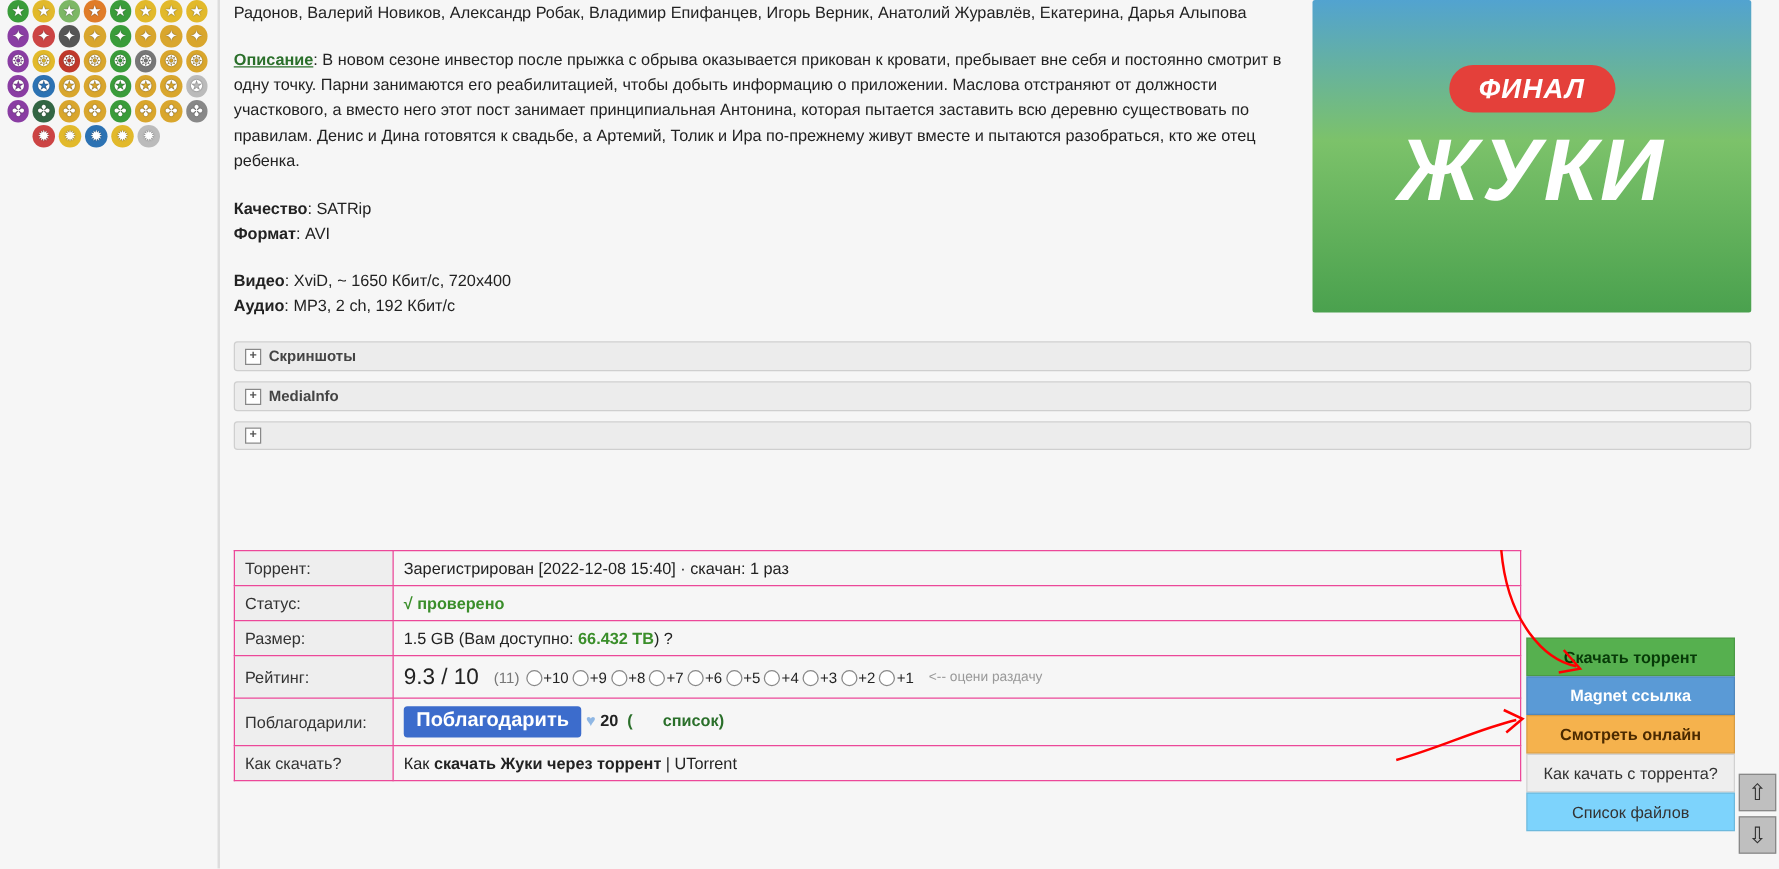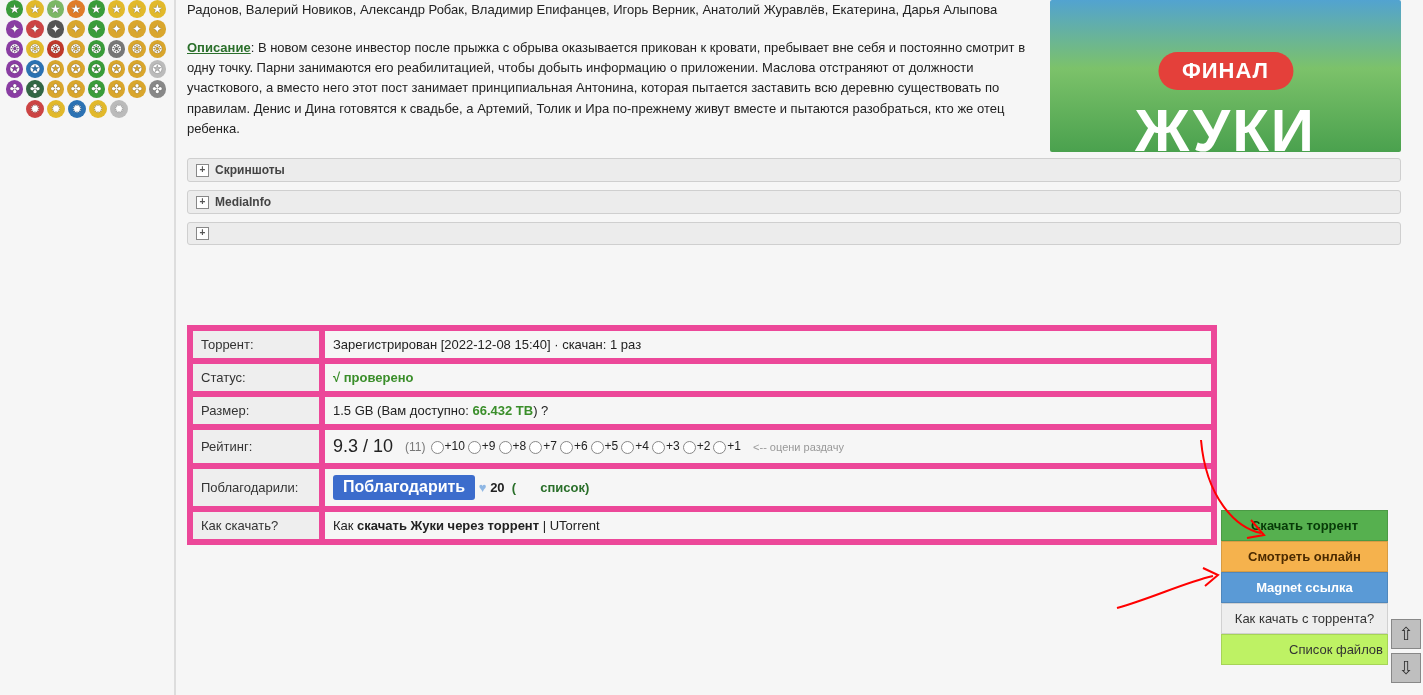--- a/index.html
+++ b/index.html
@@ -9,38 +9,38 @@
   .sidebar-badges { position:absolute; left:6px; top:0px; width:160px; }
   .badge-row { display:flex; gap:3px; margin-bottom:2px; }
   .badge { width:18px; height:18px; border-radius:50%; display:flex; align-items:center; justify-content:center; font-size:12px; color:#fff; text-shadow:0 0 1px #333; }
 
   
   .content { position:absolute; left:187px; top:0px; right:22px; }
   .content p { margin:0 0 6px 0; line-height:1.55; }
   .strong { font-weight:bold; }
   .desc-label { font-weight:bold; color:#2a6f2a; text-decoration:underline; }
 
-  .poster { float:right; width:351px; height:152px; border-radius:2px;
-            background: linear-gradient(180deg,#52a3d0 0%,#7cc26a 45%,#4aa14e 100%); position:relative; overflow:hidden; }
+  .poster { float:right; width:351px; height:250px; border-radius:2px;
+            background: linear-gradient(180deg,#52a3d0 0%,#7cc26a 45%,#4aa14e 100%); position:relative; overflow:hidden;font-style:italic; }
   .poster .final-pill { position:absolute; left:50%; top:52px; transform:translateX(-50%);
     background:#e4403a; color:#fff; font-weight:bold; font-size:22px; padding:6px 24px; border-radius:22px; letter-spacing:1px; }
   .poster .title { position:absolute; left:0; right:0; top:96px; text-align:center;
-    color:#fff; font-weight:900; font-size:60px; letter-spacing:2px; }
+    color:#fff; font-weight:900; font-size:70px; letter-spacing:2px; }
 
   
   .spoiler { background:#ececec; border:1px solid #cfcfcf; border-radius:3px; padding:4px 8px;
     font-weight:bold; color:#444; font-size:12px; margin-bottom:8px; display:flex; align-items:center; gap:6px; }
   .spoiler .plus-icon { width:11px; height:11px; border:1px solid #888; background:#fff; color:#555;
     font-size:10px; line-height:9px; text-align:center; font-weight:bold; }
 
   .spoilers-block { margin-top:12px; clear:both; padding-top:6px; }
 
   
   .torr-table { border-collapse:collapse; width:1030px; margin-top:80px; font-size:13px; }
-  .torr-table td { border:6px solid #ec4899; padding:6px 8px; }
+  .torr-table td { border:1px solid #ec4899; padding:6px 8px; }
   .torr-table .lbl { width:110px; background:#eee; color:#333; }
   .status-ok { color:#3a8e2a; font-weight:bold; }
   .avail { color:#3a8e2a; font-weight:bold; }
 
   .thanks-btn { display:inline-block; background:#3c6ccc; color:#fff; font-size:16px; font-weight:bold;
     padding:3px 10px 4px; border-radius:3px; }
   .heart { color:#8fb7e4; }
   .list-brace { color:#2a6f2a; font-weight:bold; }
   .list-word  { color:#2a6f2a; font-weight:bold;padding-left:24px; }
 
@@ -50,21 +50,21 @@
   .radio { display:inline-block; width:11px; height:11px; border:1px solid #888; border-radius:50%; background:#fff; margin:0 1px 0 3px; vertical-align:middle; }
   .rating-row .hint { color:#999; margin-left:10px; font-size:11px; }
 
   
   .side-btns { position:absolute; right:35px; top:510px; width:167px; font-size:13px; text-align:center; }
   .side-btns .btn { padding:7px 4px; border:1px solid rgba(0,0,0,.12); }
   .bt-green  { background:#56b04f; color:#073a08; font-weight:bold; }
   .bt-orange { background:#f5b24d; color:#4b2a00; font-weight:bold; }
   .bt-blue   { background:#5a9ad6; color:#fff; font-weight:bold; }
   .bt-grey   { background:#eee; color:#333; }
-  .bt-grey2  { background:#bef264; color:#333;text-align:right; }
+  .bt-grey2  { background:#7dd3fc; color:#333; }
   .bt-donate { background:#4b7ed2; color:#fff; font-weight:bold; }
 
   
   .arrow { position:absolute; stroke:#ff0000; fill:none; stroke-width:2; }
   .arrow-svg1 { right:132px; top:438px; width:160px; height:150px; }
   .arrow-svg2 { right:200px; top:558px; width:110px; height:60px; }
 
   
   .scrollbtn { position:absolute; right:2px; width:28px; height:28px; background:#bfbfbf; border:1px solid #888;
     display:flex; align-items:center; justify-content:center; color:#333; font-size:18px; }
@@ -147,21 +147,29 @@
       <div class="final-pill">ФИНАЛ</div>
       <div class="title">ЖУКИ</div>
     </div>
 
     <p>Радонов, Валерий Новиков, Александр Робак, Владимир Епифанцев, Игорь Верник, Анатолий Журавлёв, Екатерина, Дарья Алыпова</p>
 
     <p style="margin-top:18px">
       <span class="desc-label">Описание</span><span>: В новом сезоне инвестор после прыжка с обрыва оказывается прикован к кровати, пребывает вне себя и постоянно смотрит в одну точку. Парни занимаются его реабилитацией, чтобы добыть информацию о приложении. Маслова отстраняют от должности участкового, а вместо него этот пост занимает принципиальная Антонина, которая пытается заставить всю деревню существовать по правилам. Денис и Дина готовятся к свадьбе, а Артемий, Толик и Ира по-прежнему живут вместе и пытаются разобраться, кто же отец ребенка.</span>
     </p>
 
-
+    <p style="margin-top:18px">
+      <span class="strong">Качество</span><span>: SATRip</span><br>
+      <span class="strong">Формат</span><span>: AVI</span>
+    </p>
+
+    <p style="margin-top:18px">
+      <span class="strong">Видео</span><span>: XviD, ~ 1650 Кбит/с, 720x400</span><br>
+      <span class="strong">Аудио</span><span>: MP3, 2 ch, 192 Кбит/с</span>
+    </p>
 
     <div class="spoilers-block">
       <div class="spoiler">
         <span class="plus-icon">+</span>
         <span>Скриншоты</span>
       </div>
       <div class="spoiler">
         <span class="plus-icon">+</span>
         <span>MediaInfo</span>
       </div>
@@ -211,22 +219,22 @@
         <td>
           <span>Как </span><b>скачать Жуки через торрент</b><span> | UTorrent</span>
         </td>
       </tr>
     </tbody>
       </table>
   </div>
 
   <div class="side-btns">
     <div class="btn bt-green">Скачать торрент</div>
+    <div class="btn bt-blue">Magnet ссылка</div>
     <div class="btn bt-orange">Смотреть онлайн</div>
-    <div class="btn bt-blue">Magnet ссылка</div>
     <div class="btn bt-grey">Как качать с торрента?</div>
     <div class="btn bt-grey2">Список файлов</div>
   </div>
 
   <svg class="arrow arrow-svg1">
     <path d="M70 2 C 75 60, 105 90, 130 95"></path>
     <path d="M120 82 L133 97 L116 100"></path>
   </svg>
   <svg class="arrow arrow-svg2">
     <path d="M4 50 C 40 40, 70 25, 100 18"></path>

